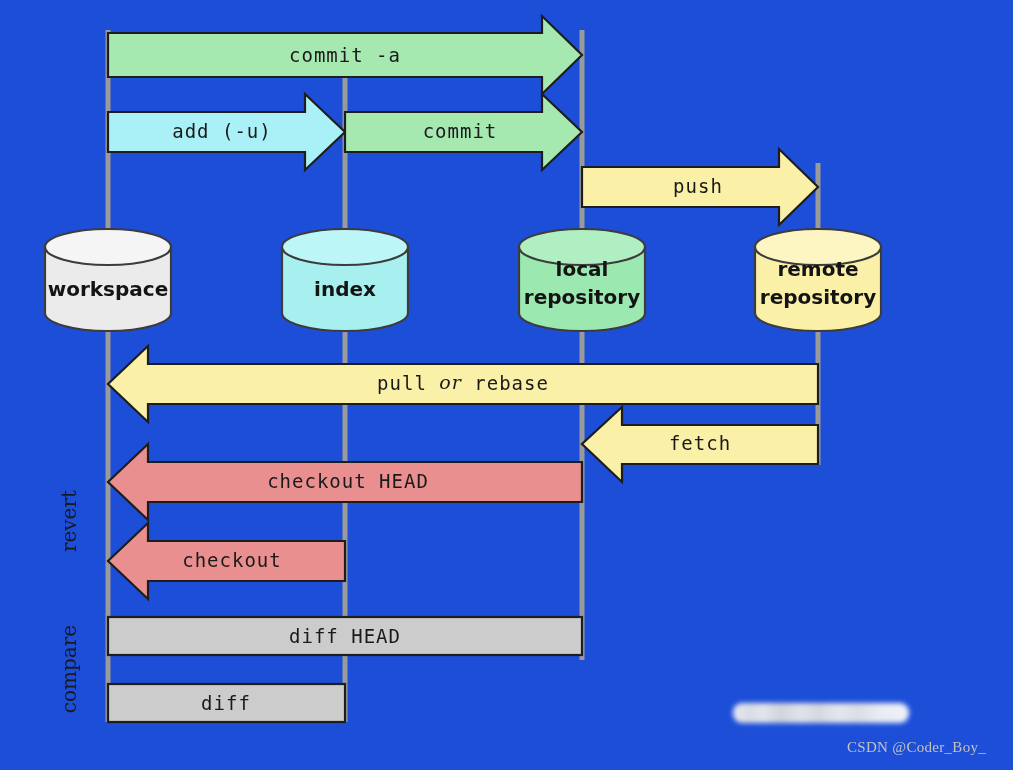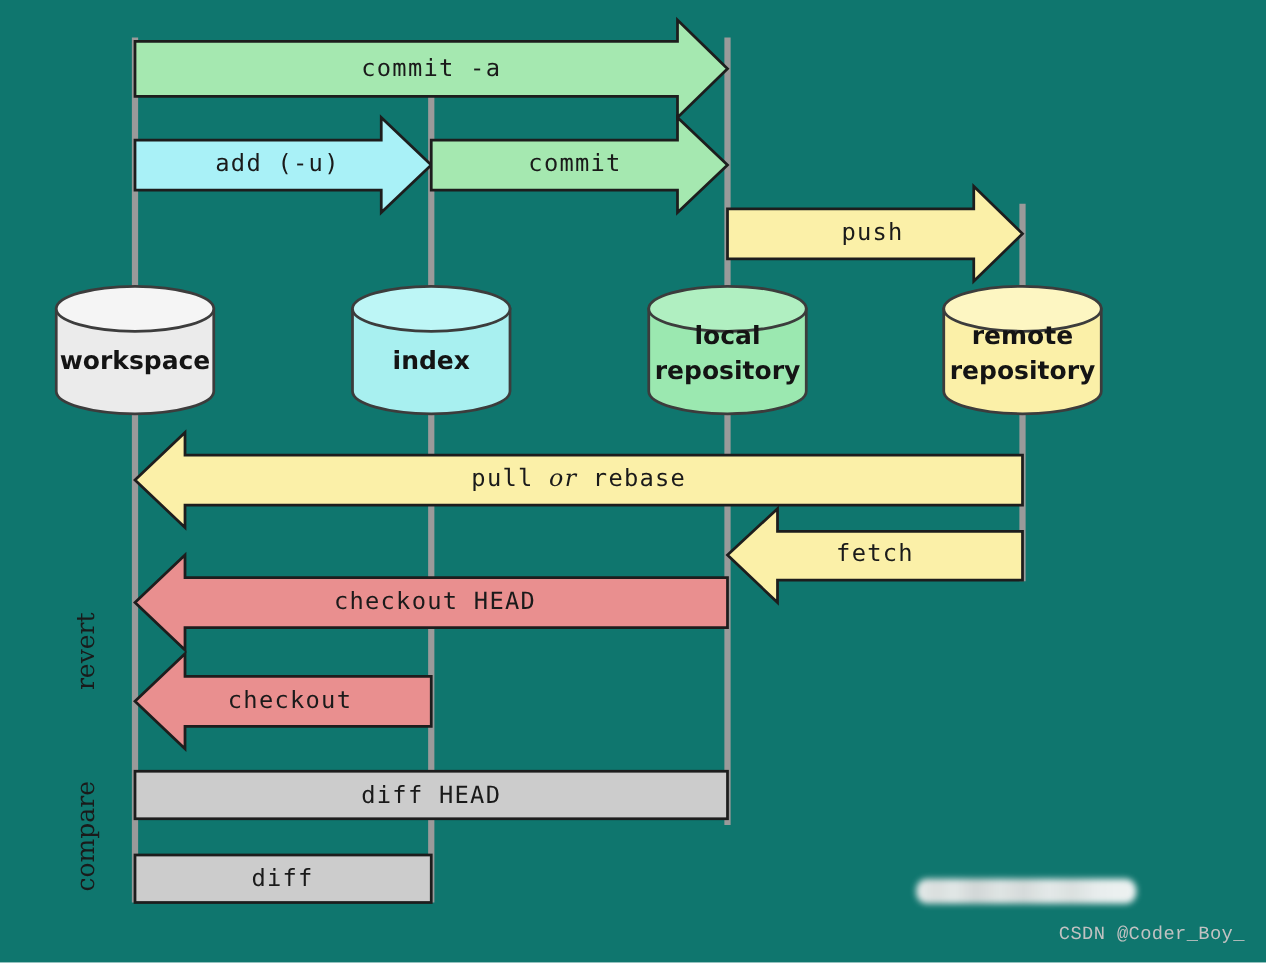--- a/index.html
+++ b/index.html
@@ -8,21 +8,21 @@
     padding: 0;
     background: #ffffff;
   }
   body {
     font-family: "Liberation Sans", sans-serif;
   }
   #canvas {
     position: relative;
     width: 1013px;
     height: 770px;
-    background: #0f766e;
+    background: #1d4ed8;
     overflow: hidden;
   }
   #diagram-svg {
     position: absolute;
     left: 0;
     top: 0;
     width: 1013px;
     height: 770px;
   }
   .lane-line {
@@ -81,21 +81,21 @@
       #f2f2f2 0%, #e4e4e4 9%, #eeeeee 17%, #dcdcdc 27%,
       #ebebeb 38%, #e0e0e0 49%, #f0f0f0 60%, #e6e6e6 71%,
       #f4f4f4 82%, #fafafa 100%);
     filter: blur(2.4px);
     opacity: 0.95;
   }
   .credit {
     position: absolute;
     left: 847px;
     top: 739px;
-    font-family: Liberation Mono, monospace;
+    font-family: Liberation Serif, serif;
     font-size: 15px;
     color: #c2c2c2;
     white-space: nowrap;
     letter-spacing: 0.3px;
   }
 </style>
 </head>
 <body>
 
 <div id="canvas">

